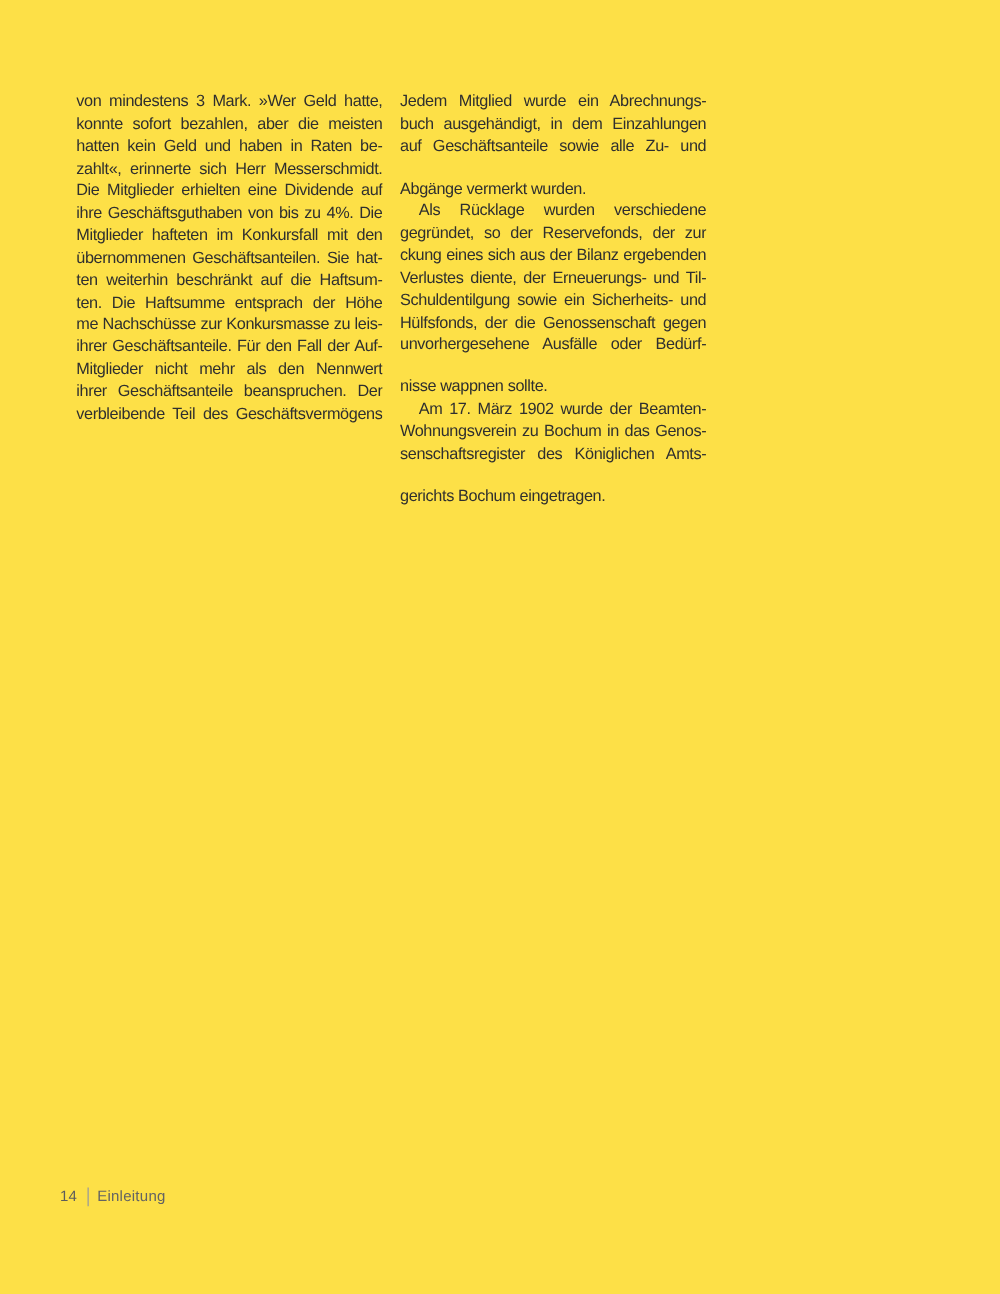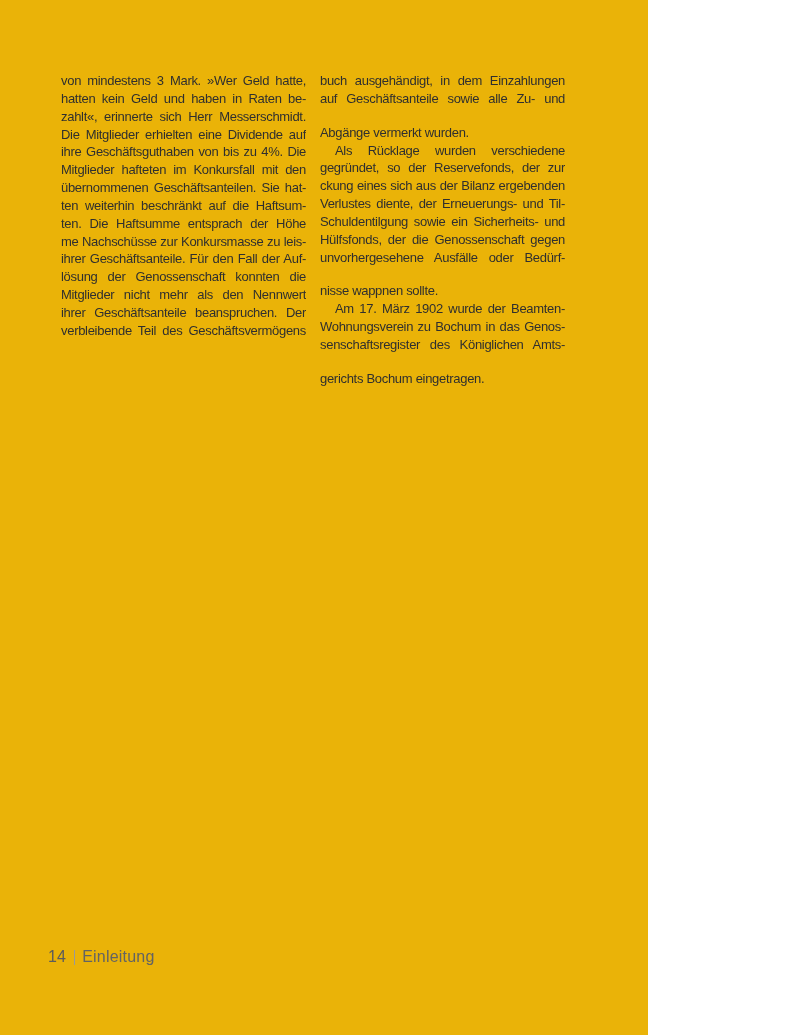--- a/index.html
+++ b/index.html
@@ -2,23 +2,23 @@
 <html><head>
 <meta charset="utf-8">
 <style>
   html, body {
     margin: 0;
     padding: 0;
     background: #ffffff;
   }
   .page {
     position: relative;
-    width: 648px;
+    width: 800px;
     height: 1035px;
-    background: #eab308;
+    background: #fde047;
     overflow: hidden;
     font-family: "Liberation Sans", sans-serif;
   }
   .text-column {
     position: absolute;
     top: 72px;
     width: 245px;
     color: #2f2f2f;
     font-size: 13px;
     line-height: 17.85px;
@@ -39,57 +39,58 @@
   .line.para-indent {
     padding-left: 15px;
   }
   .footer {
     position: absolute;
     left: 48px;
     top: 948px;
     height: 18px;
     display: flex;
     align-items: center;
-    font-size: 16px;
+    font-size: 12px;
     color: #636363;
     letter-spacing: 0.2px;
   }
   .footer .page-number { color: #5c5c5c; }
   .footer .divider {
     display: inline-block;
     width: 1px;
     height: 15px;
     background: #999999;
     margin: 0 7px 0 8px;
   }
 </style>
 </head>
 <body>
 
 <div class="page">
 
   <div class="text-column left">
       <div class="line">von mindestens 3 Mark. »Wer Geld hatte,</div>
+      <div class="line">konnte sofort bezahlen, aber die meisten</div>
       <div class="line">hatten kein Geld und haben in Raten be-</div>
       <div class="line">zahlt«, erinnerte sich Herr Messerschmidt.</div>
       <div class="line">Die Mitglieder erhielten eine Dividende auf</div>
       <div class="line">ihre Geschäftsguthaben von bis zu 4%. Die</div>
       <div class="line">Mitglieder hafteten im Konkursfall mit den</div>
       <div class="line">übernommenen Geschäftsanteilen. Sie hat-</div>
       <div class="line">ten weiterhin beschränkt auf die Haftsum-</div>
       <div class="line">ten. Die Haftsumme entsprach der Höhe</div>
       <div class="line">me Nachschüsse zur Konkursmasse zu leis-</div>
       <div class="line">ihrer Geschäftsanteile. Für den Fall der Auf-</div>
-      <div class="line">lösung der Genossenschaft konnten die</div>
       <div class="line">Mitglieder nicht mehr als den Nennwert</div>
       <div class="line">ihrer Geschäftsanteile beanspruchen. Der</div>
       <div class="line">verbleibende Teil des Geschäftsvermögens</div>
     </div>
 
   <div class="text-column right">
+      <div class="line">Jedem Mitglied wurde ein Abrechnungs-</div>
       <div class="line">buch ausgehändigt, in dem Einzahlungen</div>
       <div class="line">auf Geschäftsanteile sowie alle Zu- und</div>
       <div class="line para-end">Abgänge vermerkt wurden.</div>
       <div class="line para-indent">Als Rücklage wurden verschiedene Fonds</div>
       <div class="line">gegründet, so der Reservefonds, der zur De-</div>
       <div class="line">ckung eines sich aus der Bilanz ergebenden</div>
       <div class="line">Verlustes diente, der Erneuerungs- und Til-</div>
       <div class="line">Schuldentilgung sowie ein Sicherheits- und</div>
       <div class="line">Hülfsfonds, der die Genossenschaft gegen</div>
       <div class="line">unvorhergesehene Ausfälle oder Bedürf-</div>

